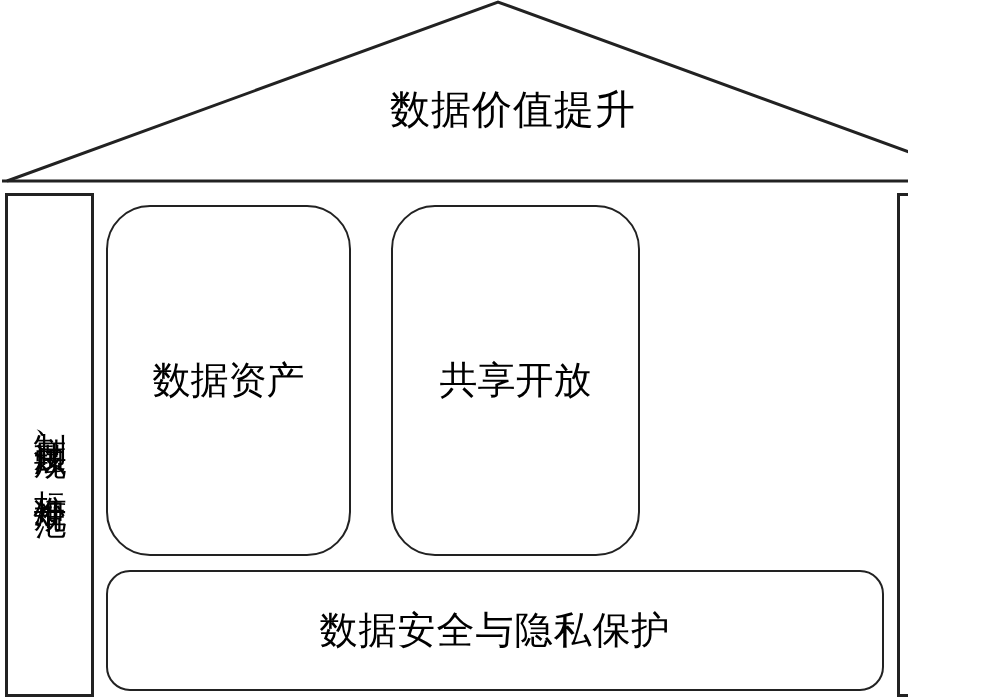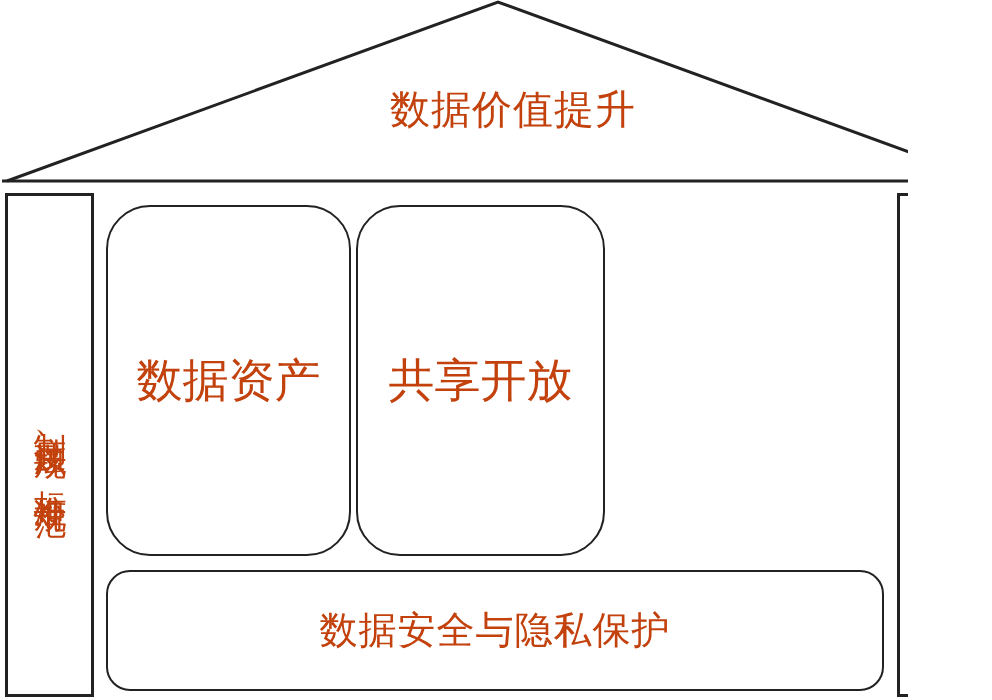--- a/index.html
+++ b/index.html
@@ -1,19 +1,19 @@
 <!DOCTYPE html>
 <html><head>
 <meta charset="utf-8">
 <style>
   html, body { margin:0; padding:0; background:#ffffff; }
   .stage {
     position:relative; width:908px; height:700px; background:#ffffff;
     font-family:"Liberation Serif","DejaVu Serif",serif;
-    color:#c2410c; overflow:hidden;
+    color:#000000; overflow:hidden;
   }
   .roof-svg { position:absolute; left:0; top:0; display:block; }
   .roof-label {
     position:absolute; left:17px; top:82px; width:992px;
     text-align:center; font-size:40px; letter-spacing:1px;
     white-space:nowrap;
   }
   .side-bar {
     position:absolute; top:193px; height:504px;
     border:3px solid #222222; box-sizing:border-box; background:#ffffff;
@@ -26,23 +26,23 @@
     font-size:33px; letter-spacing:5px; line-height:1;
     white-space:nowrap;
   }
   .pillar {
     position:absolute; top:205px; height:351px;
     border:2.5px solid #222222; border-radius:44px; box-sizing:border-box;
     background:#ffffff;
     display:flex; align-items:center; justify-content:center;
   }
   .pillar.p1 { left:106px; width:245px; }
-  .pillar.p2 { left:356px; width:249px; }
+  .pillar.p2 { left:391px; width:249px; }
   .pillar.p3 { left:641px; width:243px; height:350px; top:206px; }
-  .pillar-label { text-align:center; font-size:46px; line-height:1.2; }
+  .pillar-label { text-align:center; font-size:38px; line-height:1.2; }
   .pillar-label .line { display:block; white-space:nowrap; }
   .base-bar {
     position:absolute; left:106px; top:570px; width:778px; height:121px;
     border:2.5px solid #222222; border-radius:24px; box-sizing:border-box;
     background:#ffffff;
     display:flex; align-items:center; justify-content:center;
   }
   .base-label { font-size:38px; letter-spacing:1px; white-space:nowrap; }
 </style>
 </head>

